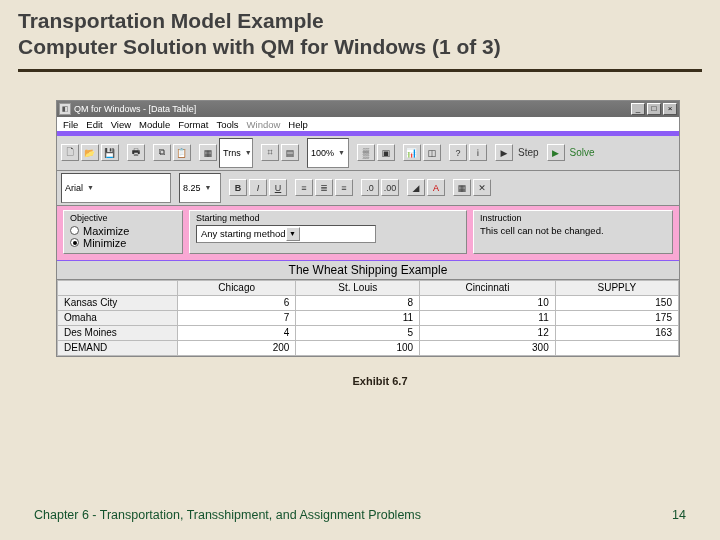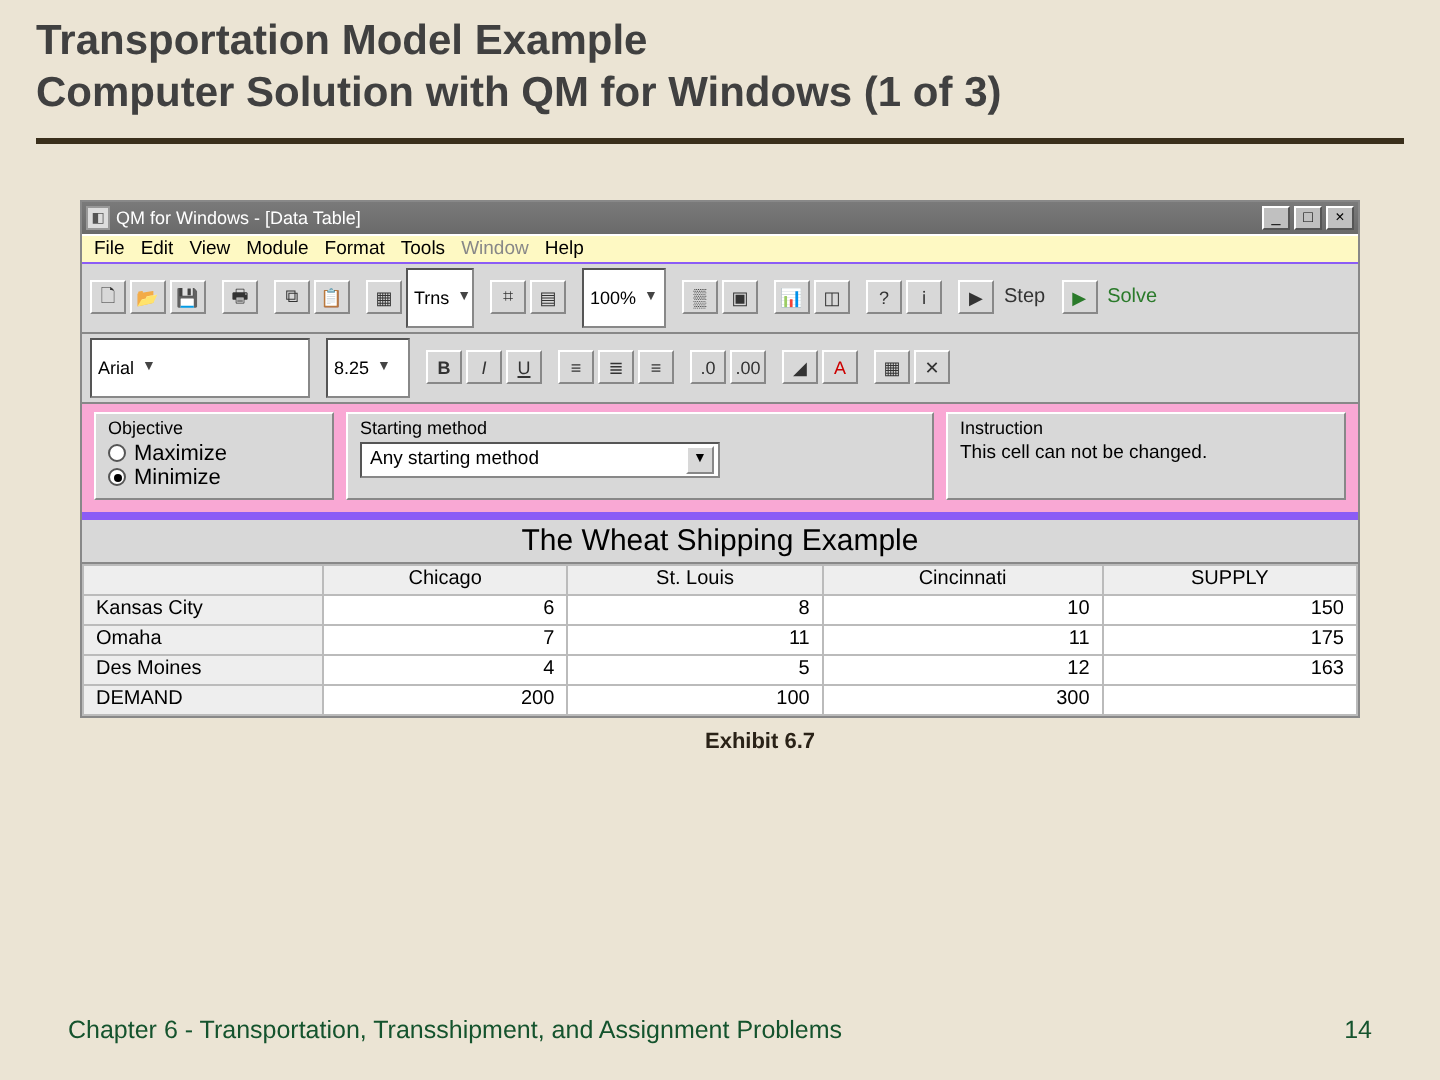--- a/index.html
+++ b/index.html
@@ -16,40 +16,40 @@
     font-weight: bold;
     color: #404040;
     line-height: 1.25;
   }
   .title-rule {
     margin: 4px 18px 0 18px;
     border: none;
     border-top: 3px solid #3a2f1b;
   }
   .app-frame {
-    margin: 28px 40px 0 40px;
+    margin: 28px 40px 0 56px;
     border: 1px solid #888;
     background: #c0c0c0;
   }
   .titlebar {
     background: linear-gradient(#7a7a7a,#6a6a6a);
     color: #fff;
     display: flex; align-items: center;
     height: 16px; font-size: 9px; padding: 0 2px;
   }
   .titlebar .icon { width: 12px; height: 12px; background:#ddd; border:1px solid #999; margin-right:3px; display:flex; align-items:center; justify-content:center; color:#555; font-size:7px;}
   .titlebar .spacer { flex: 1; }
   .winbtn {
     width: 14px; height: 12px; background:#c0c0c0; border:1px solid #fff;
     border-right-color:#555; border-bottom-color:#555;
     margin-left: 2px; display:flex; align-items:center; justify-content:center;
     font-size:8px; color:#000;
   }
   .menubar {
-    background:#fef9c3; border-top:1px solid #fff; border-bottom:1px solid #8b5cf6;
+    background:#ffffff; border-top:1px solid #fff; border-bottom:5px solid #8b5cf6;
     display:flex; gap:8px; padding:1px 6px; font-size:9.5px; color:#000;
   }
   .menubar span.dim { color:#888; }
   .toolbar {
     background:#d8d8d8; border-bottom:1px solid #888;
     display:flex; align-items:center; gap:2px; padding:2px 4px;
     font-size:9px;
   }
   .tbtn {
     width:18px; height:17px; background:#d8d8d8;
@@ -77,39 +77,39 @@
   .panel {
     background:#d8d8d8; border:1px solid #888; border-top-color:#fff; border-left-color:#fff;
     padding:2px 6px 4px 6px;
   }
   .panel-title { font-size:9px; margin-bottom:2px; }
   .radio { display:flex; align-items:center; gap:4px; font-size:11px; }
   .radio .dot { width:9px; height:9px; border:1px solid #555; border-radius:50%; background:#fff; display:flex; align-items:center; justify-content:center;}
   .radio .dot.filled::after { content:""; width:4px; height:4px; background:#000; border-radius:50%;}
   .combo {
     background:#fff; border:1px solid #888; border-top-color:#555; border-left-color:#555;
-    height:18px; font-size:9.5px; display:flex; align-items:center; justify-content:space-between;
+    height:18px; font-size:9.5px; display:flex; align-items:center; justify-content:flex-start;
     padding:0 2px 0 4px; width:180px;
   }
   .combo .cbtn { width:14px; height:14px; background:#d8d8d8; border:1px solid #fff; border-right-color:#888; border-bottom-color:#888; display:flex; align-items:center; justify-content:center; font-size:7px;}
   .sheet-title {
-    background:#d8d8d8; border-top:4px solid #8b5cf6; text-align:center;
-    font-size:15px; padding:2px 12px;
+    background:#d8d8d8; border-top:1px solid #8b5cf6; text-align:center;
+    font-size:12px; padding:2px 12px;
   }
   .grid {
     background:#fff; border-top:1px solid #888;
   }
   table { border-collapse: collapse; width:100%; font-size:10px; }
   th, td {
     border:1px solid #bbb; padding:1px 6px; height:15px;
     text-align:right; font-weight:normal;
   }
   th { background:#eee; text-align:center; }
   th.rowhead, td.rowhead { text-align:left; background:#eee; }
-  .caption { text-align:center; font-size:11px; font-weight:bold; margin-top:6px; color:#2a2217;padding-left:40px;}
+  .caption { text-align:center; font-size:11px; font-weight:bold; margin-top:18px; color:#2a2217;padding-left:40px;}
   .footer {
     position:absolute; bottom:18px; left:0; right:0;
     display:flex; justify-content:space-between; padding:0 34px;
     font-size:12.5px; color:#14532d;
   }
 </style>
 </head>
 <body>
 
 <div class="slide-title">

